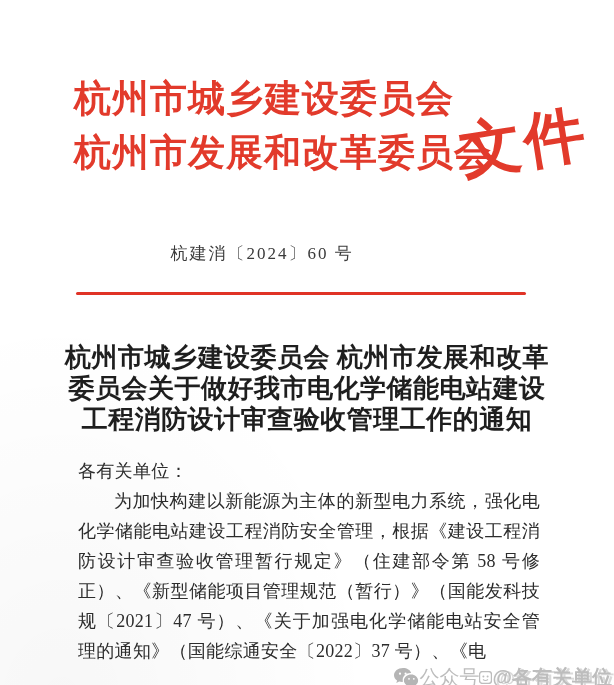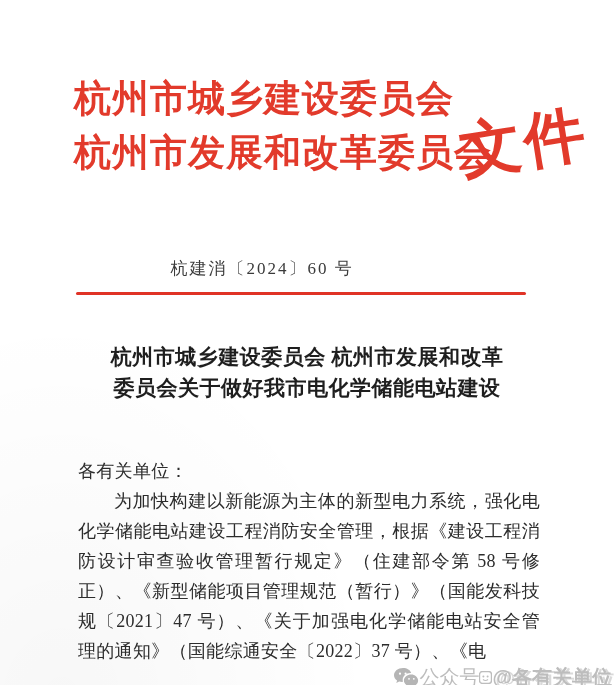--- a/index.html
+++ b/index.html
@@ -40,21 +40,21 @@
     font-size: 61px;
     letter-spacing: 3px;
     transform: rotate(-9deg);
     transform-origin: center;
     white-space: nowrap;
   }
 
   
   .doc-number {
     position: absolute;
-    top: 241px;
+    top: 226px;
     left: 0;
     width: 524px;
     text-align: center;
     font-size: 17px;
     letter-spacing: 2px;
     color: #3a3a3a;
   }
 
   
   .red-line {
@@ -67,21 +67,21 @@
     border-radius: 2px;
   }
 
   
   .doc-title {
     position: absolute;
     top: 326px;
     left: 30px;
     width: 554px;
     text-align: center;
-    font-size: 21px;
+    font-size: 26px;
     line-height: 31px;
     font-weight: 700;
     color: #1e1e1e;
     letter-spacing: 0.5px;
   }
   .doc-title div { white-space: nowrap; }
 
   
   .letter-body {
     position: absolute;
@@ -135,20 +135,21 @@
 
   <div class="doc-type">文件</div>
 
   <div class="doc-number">杭建消〔2024〕60 号</div>
 
   <div class="red-line"></div>
 
   <div class="doc-title">
     <div>杭州市城乡建设委员会 杭州市发展和改革</div>
     <div>委员会关于做好我市电化学储能电站建设</div>
+    <div>工程消防设计审查验收管理工作的通知</div>
   </div>
 
   <div class="letter-body">
     <p class="salutation">各有关单位：</p>
     <p class="paragraph">为加快构建以新能源为主体的新型电力系统，强化电化学储能电站建设工程消防安全管理，根据《建设工程消防设计审查验收管理暂行规定》（住建部令第 58 号修正）、《新型储能项目管理规范（暂行）》（国能发科技规〔2021〕47 号）、《关于加强电化学储能电站安全管理的通知》（国能综通安全〔2022〕37 号）、《电</p>
   </div>
 
   <div class="watermark">
     <span>
       <svg width="26" height="22" viewBox="0 0 26 22">

